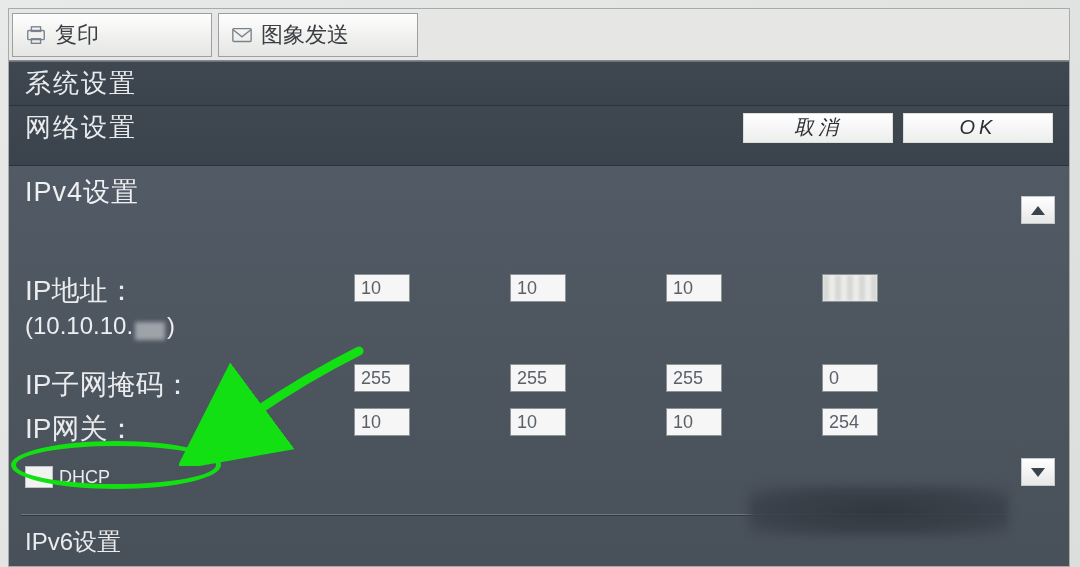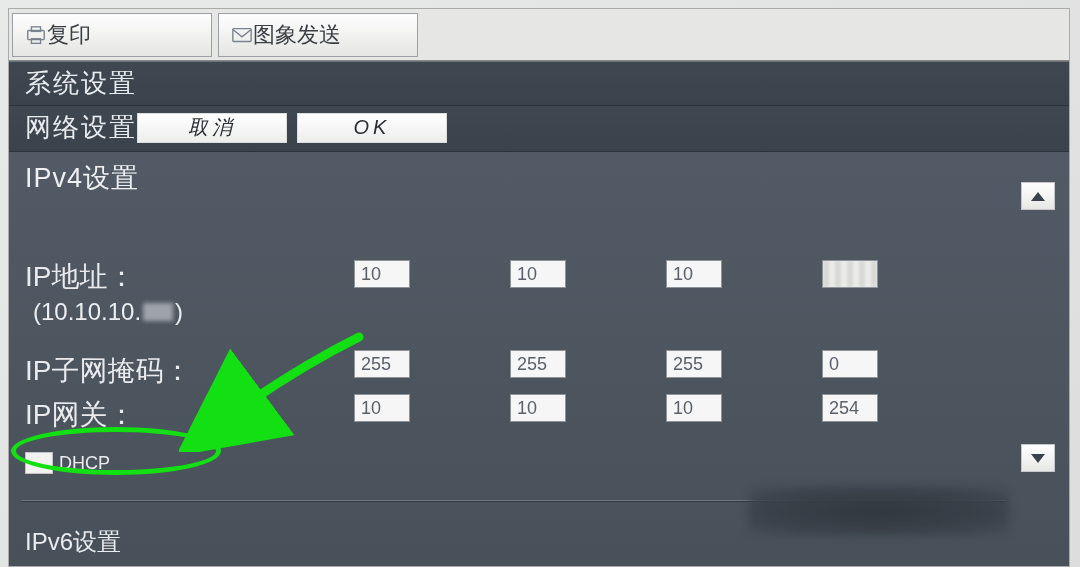--- a/index.html
+++ b/index.html
@@ -34,20 +34,21 @@
       border-bottom: 1px solid #888;
     }
     .tab {
       width: 200px;
       height: 44px;
       margin: 4px 3px;
       background: linear-gradient(#fefefe, #e5e6e3);
       border: 1px solid #9aa0a6;
       display: flex;
       align-items: center;
+      gap: 8px;
       padding: 0 12px;
       font-size: 22px;
       color: #3b3f44;
       cursor: pointer;
     }
     .tab .ticon {
       width: 22px; height: 20px;
       display: inline-block;
     }
     .bar-dark {
@@ -55,24 +56,24 @@
       color: #e9ecef;
       padding: 4px 16px;
       font-size: 26px;
       letter-spacing: 2px;
       border-top: 1px solid #6b737d;
       border-bottom: 1px solid #2d333a;
     }
     .bar-row {
       display: flex;
       align-items: center;
-      justify-content: flex-start;
+      justify-content: space-between;
       background: linear-gradient(#3f4750, #3a424c);
       color: #e9ecef;
-      padding: 4px 16px 6px 16px;
+      padding: 4px 16px 20px 16px;
       font-size: 26px;
       letter-spacing: 2px;
       border-bottom: 1px solid #2d333a;
     }
     .btns { display: flex; gap: 10px; }
     .wbtn {
       width: 150px;
       height: 30px;
       background: linear-gradient(#ffffff, #eceeec);
       border: 1px solid #dcdedc;
@@ -181,21 +182,21 @@
     
     .anno { position:absolute; pointer-events:none; }
     .circle {
       left: 2px; top: 275px; width: 210px; height: 48px;
       border: 5px solid #12e012;
       border-radius: 50% / 50%;
     }
     .arrow-svg { left: 170px; top: 180px; width: 190px; height: 120px; }
 
     
-    .curip { position:absolute; left:24px; top: 96px; display:flex; align-items:center; font-size:24px; color:#eceef1;}
+    .curip { position:absolute; left:16px; top: 96px; display:flex; align-items:flex-end; font-size:24px; color:#eceef1;}
     .curip .ob { display:inline-block; width:30px; height:18px; background:#9ea3a9; filter:blur(2px); margin:0 2px;}
 
     .ipv6 {
       position:absolute; left:16px; bottom: 8px; font-size:24px;
     }
     .pixcloud {
         position:absolute; right:60px; bottom:30px; width:260px; height:50px;
         background: radial-gradient(ellipse at center, #2f353c 0%, #3b424b 70%, transparent 100%);
         filter: blur(4px);
         opacity: 0.9;

